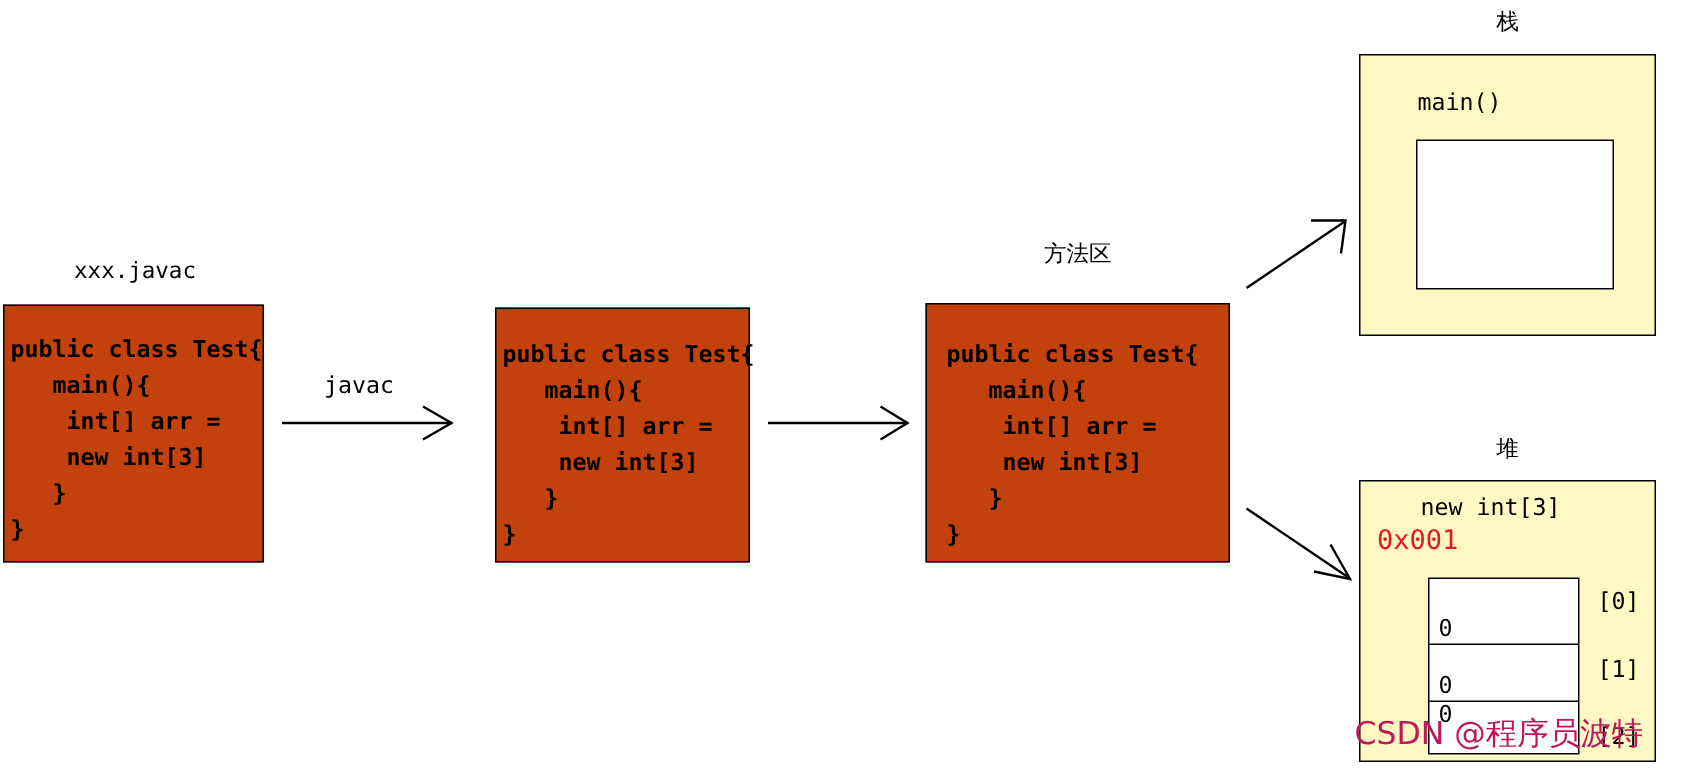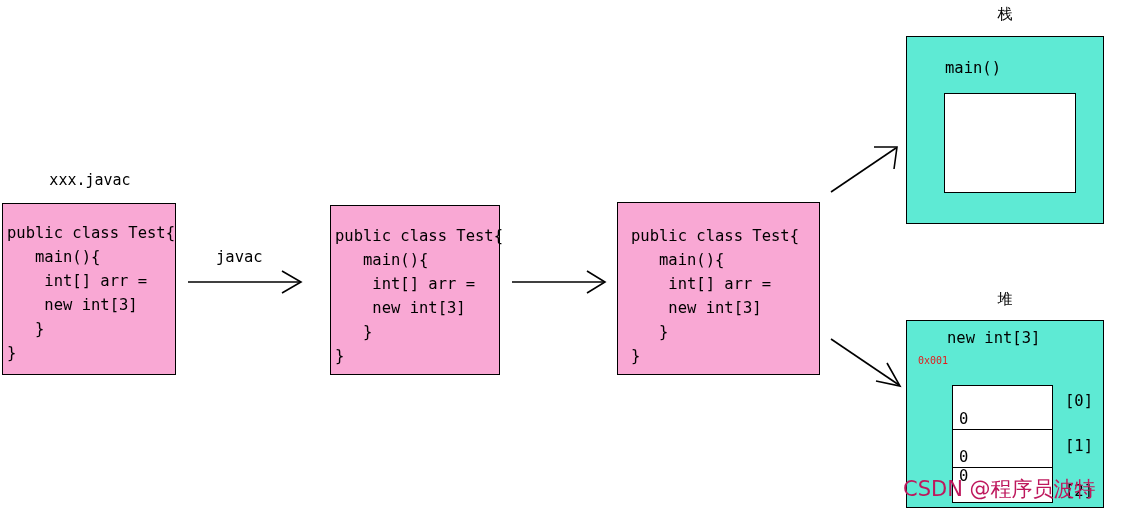--- a/index.html
+++ b/index.html
@@ -28,53 +28,54 @@
     text-align: center;
   }
   .box-title.cjk {
     font-family: "DejaVu Sans", "Liberation Sans", sans-serif;
     font-size: 15px;
   }
 
   
   .code-box {
     border: 1.5px solid #000;
-    background: #f9a8d4;
-    box-sizing: border-box;
+    background: #c2410c;
+    box-sizing: border-box;
+    font-weight: bold;
   }
   .code-text {
     font-family: "DejaVu Sans Mono", "Liberation Mono", monospace;
     font-size: 15.5px;
     line-height: 24px;
     white-space: pre;
     color: #000;
   }
 
   
   .plain-box {
     border: 1.5px solid #000;
-    background: #5eead4;
+    background: #fef9c3;
     box-sizing: border-box;
   }
   .inner-box {
     border: 1.5px solid #000;
     background: #fff;
     box-sizing: border-box;
   }
 
   .mono-label {
     font-family: "DejaVu Sans Mono", "Liberation Mono", monospace;
     font-size: 15.5px;
     line-height: 18px;
     white-space: nowrap;
     color: #000;
   }
   .addr-label {
     font-family: "DejaVu Sans Mono", "Liberation Mono", monospace;
-    font-size: 10px;
+    font-size: 18px;
     line-height: 18px;
     white-space: nowrap;
   }
 
   
   .array-wrap {
     border: 1.5px solid #000;
     box-sizing: border-box;
     background: #fff;
   }
@@ -173,20 +174,21 @@
 
   <div class="code-box abs" style="left:330px; top:205px; width:170px; height:170px;">
     <div class="code-text abs" style="left:4px; top:18px;">public class Test{
    main(){
     int[] arr =
     new int[3]
    }
 }</div>
   </div>
 
+  <div class="box-title cjk abs" style="left:617px; top:160px; width:203px;">方法区</div>
 
   <div class="code-box abs" style="left:617px; top:202px; width:203px; height:173px;">
     <div class="code-text abs" style="left:13px; top:21px;">public class Test{
    main(){
     int[] arr =
     new int[3]
    }
 }</div>
   </div>
 

